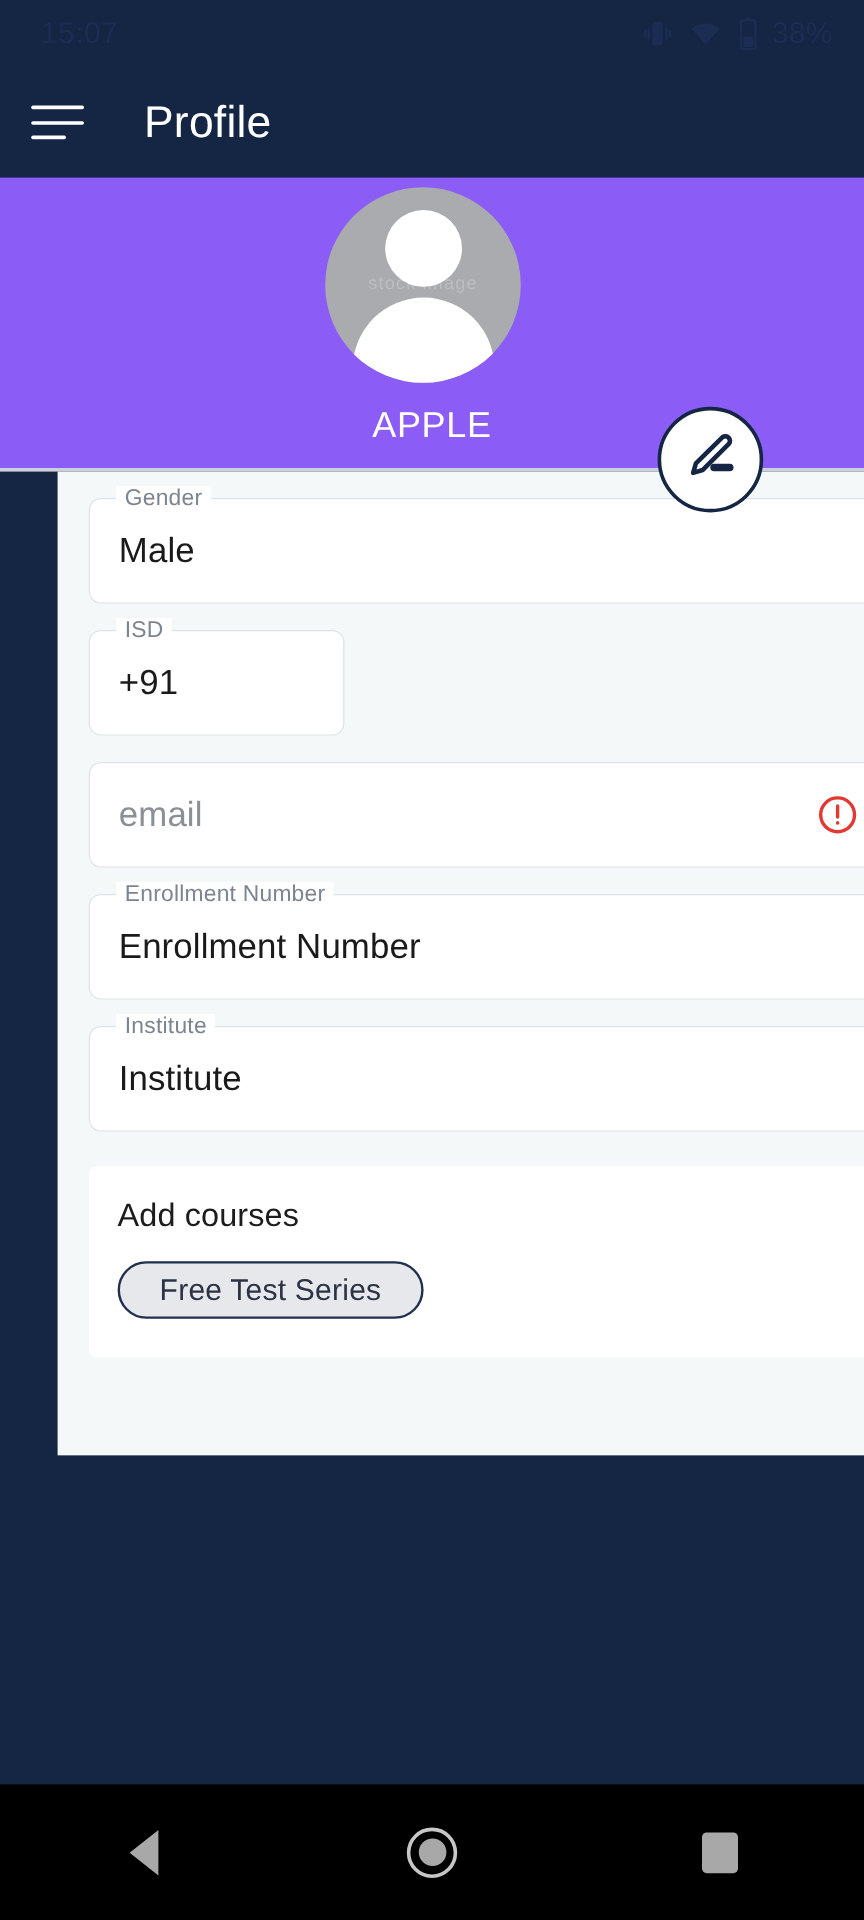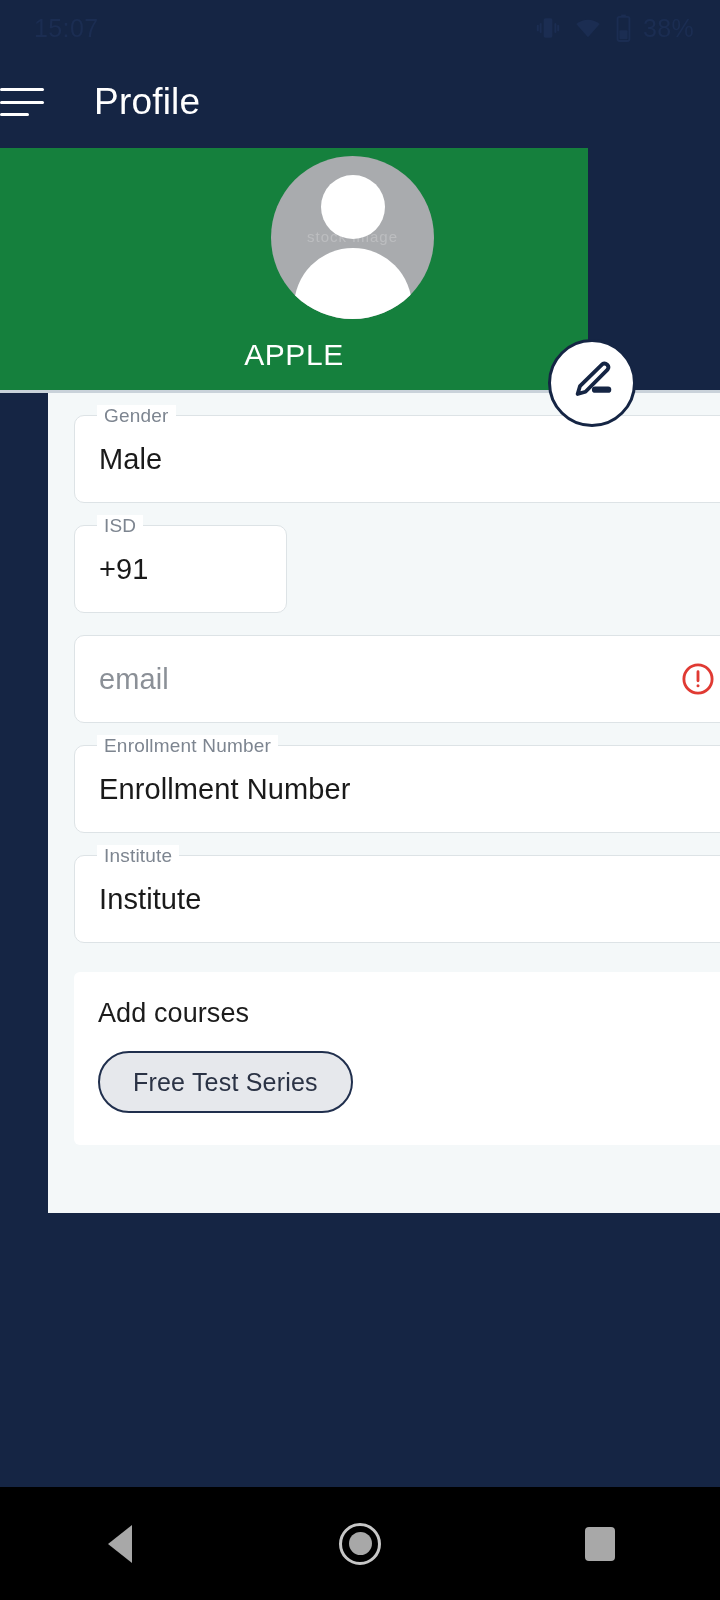--- a/index.html
+++ b/index.html
@@ -50,20 +50,21 @@
   }
 
   
   .appbar {
     position: absolute;
     top: 56px; left: 0;
     width: 720px;
     height: 92px;
     display: flex;
     align-items: center;
+    padding-left: 26px;
   }
   .hamburger {
     width: 44px;
     height: 34px;
     display: flex;
     flex-direction: column;
     justify-content: space-between;
     cursor: pointer;
     padding: 3px 0;
   }
@@ -81,23 +82,23 @@
     color: #ffffff;
     font-size: 37px;
     font-weight: 400;
     letter-spacing: 0.2px;
   }
 
   
   .header {
     position: absolute;
     top: 148px; left: 0;
-    width: 588px;
+    width: 720px;
     height: 244px;
-    background: #15803d;
+    background: #8b5cf6;
   }
   .avatar {
     position: absolute;
     left: 271px;
     top: 8px;
     width: 163px;
     height: 163px;
     border-radius: 50%;
     background: #a9abae;
     overflow: hidden;
@@ -249,21 +250,21 @@
     letter-spacing: 0.1px;
   }
   .chip-row {
     margin-top: 22px;
     display: flex;
     gap: 16px;
   }
   .chip {
     display: inline-flex;
     align-items: center;
-    height: 62px;
+    height: 48px;
     padding: 0 33px;
     border: 2.5px solid #202f4d;
     border-radius: 31px;
     background: #e6e8ec;
     font-size: 25px;
     color: #2b3345;
     letter-spacing: 0.2px;
     cursor: pointer;
   }
 

